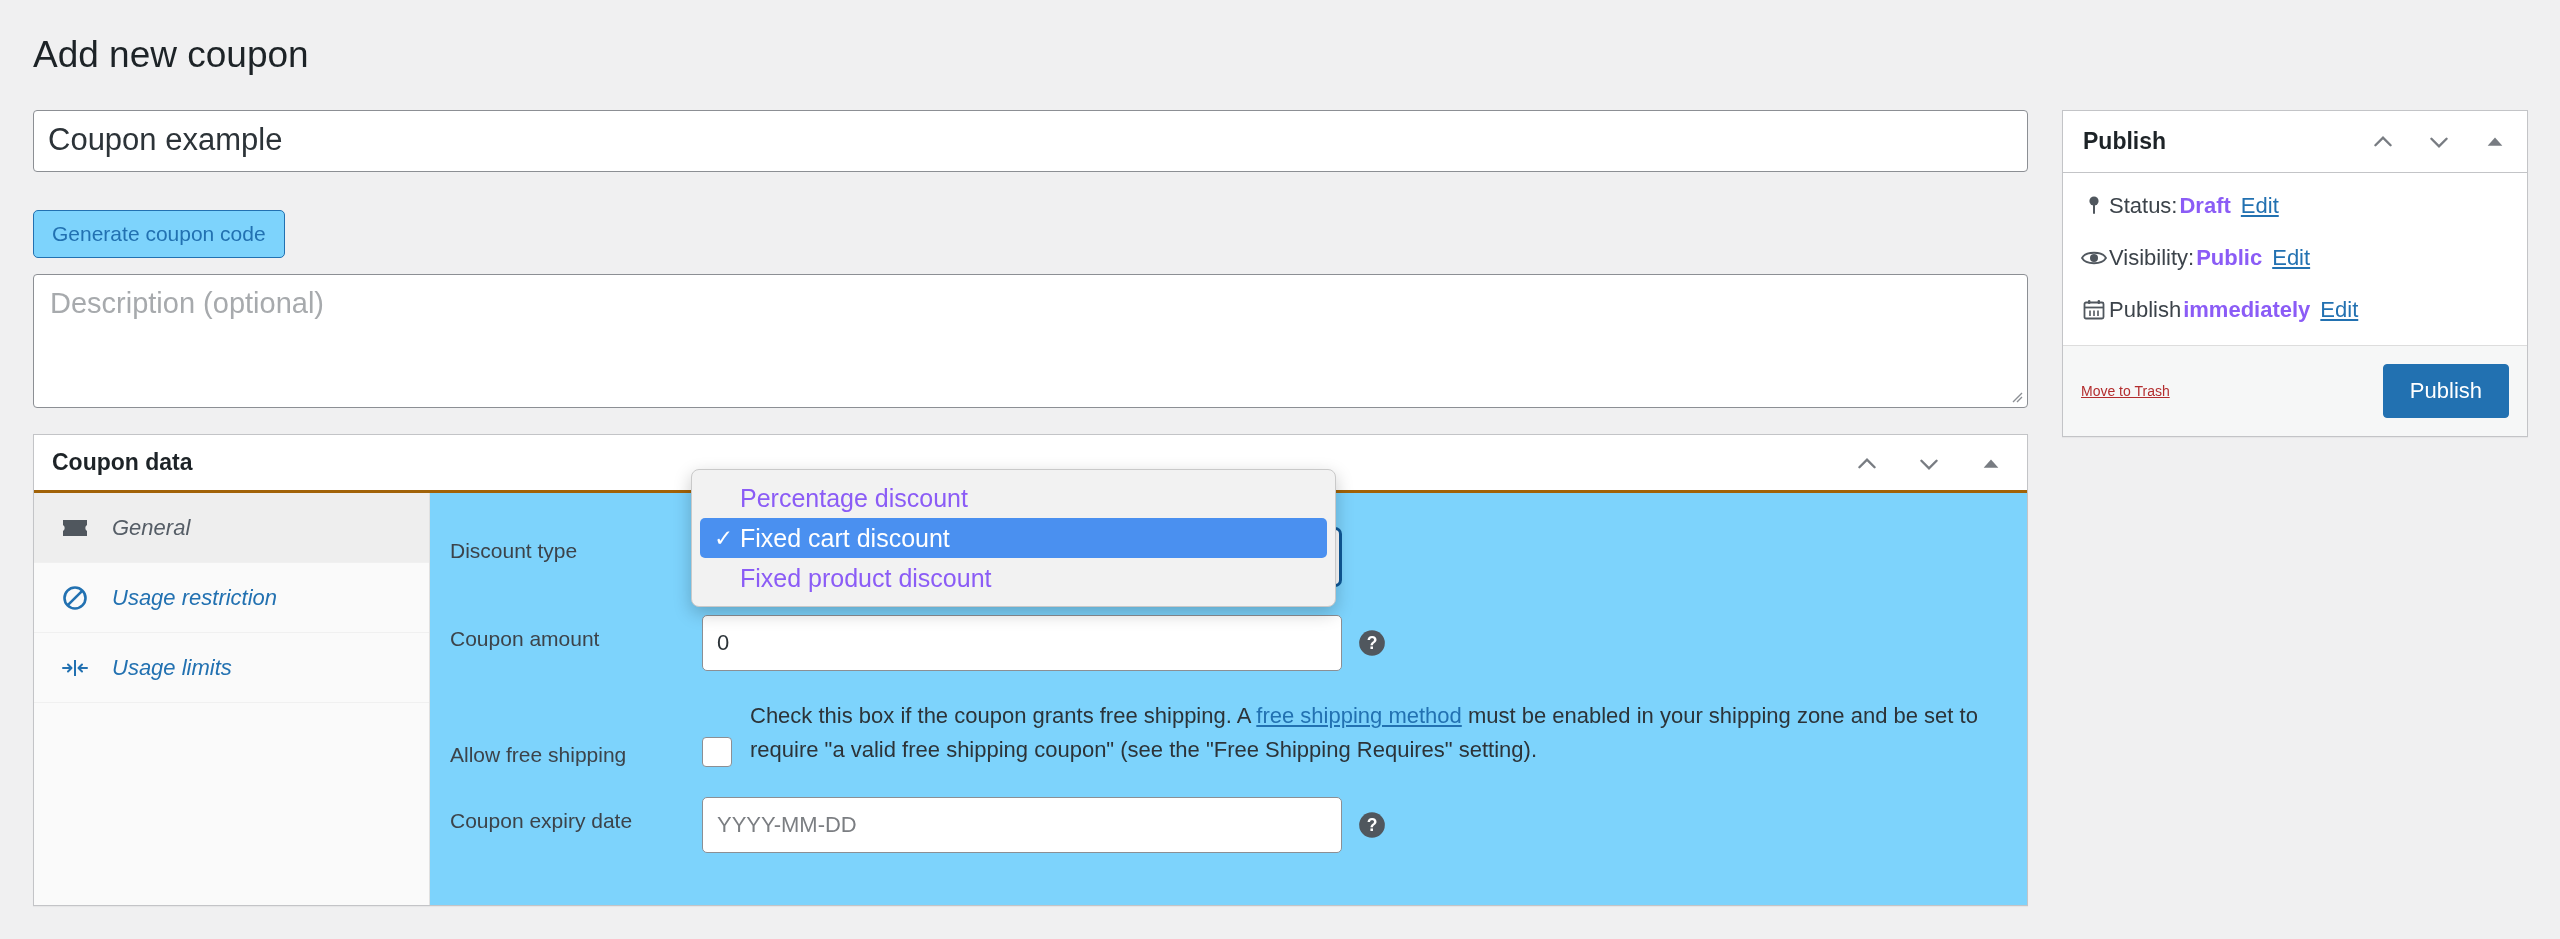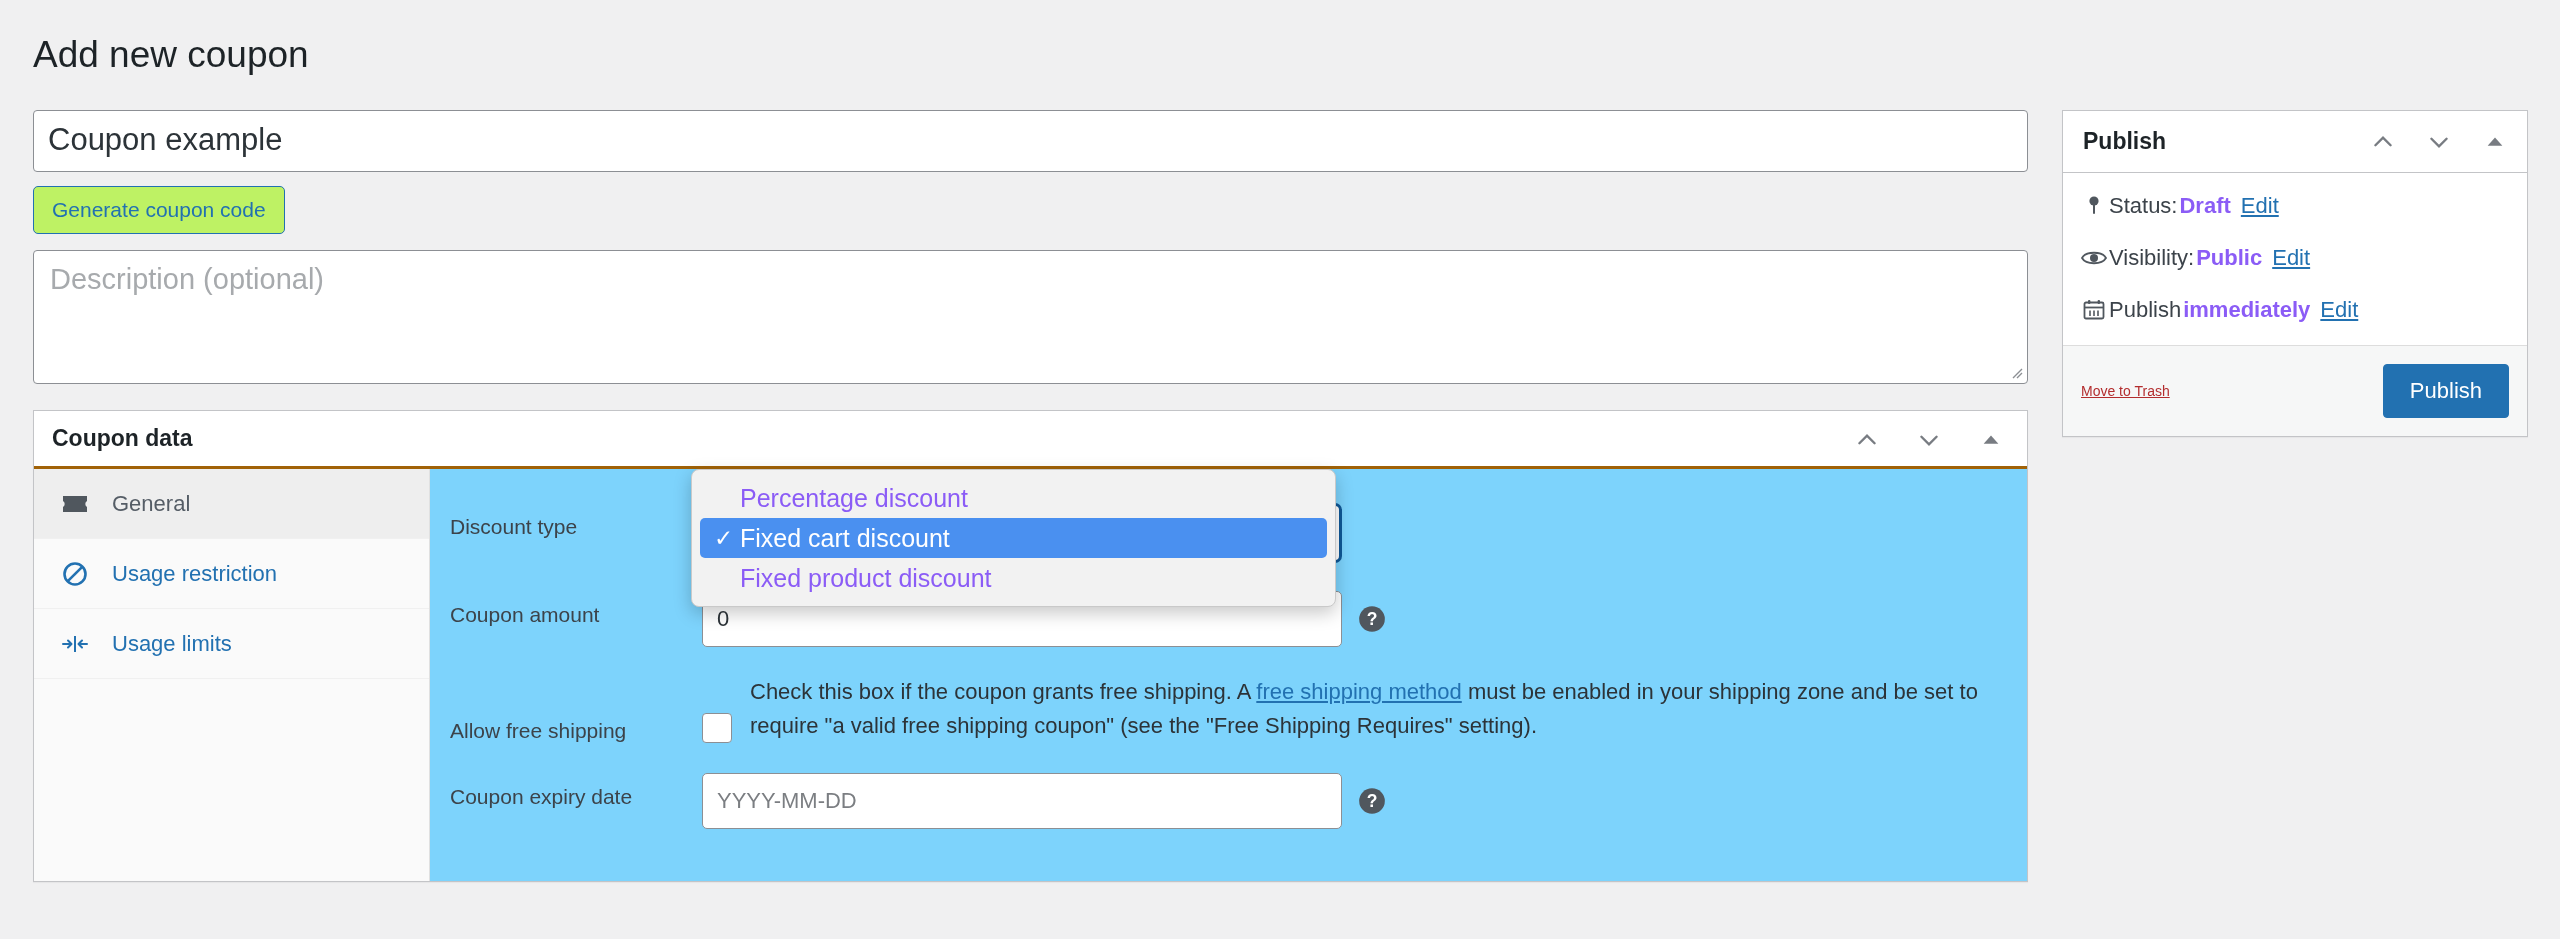--- a/index.html
+++ b/index.html
@@ -45,25 +45,26 @@
     box-shadow: 0 0 0 transparent;
   }
 
   .gen-btn-wrap { margin-top: 14px; }
   .gen-btn {
     display: inline-block;
     font-family: "Liberation Sans", sans-serif;
     font-size: 21px;
     line-height: 1;
     color: #2271b1;
-    background: #bef264;
+    background: #7dd3fc;
     border: 1px solid #2271b1;
     border-radius: 5px;
     padding: 12px 18px 13px 18px;
     cursor: pointer;
+    margin-top: 24px;
   }
 
   .desc-wrap { margin-top: 16px; position: relative; }
   .desc-area {
     display: block;
     width: 1995px;
     height: 134px;
     padding: 12px 16px;
     font-family: "Liberation Sans", sans-serif;
     font-size: 29px;
@@ -121,20 +122,21 @@
   .postbox-body { display: flex; min-height: 388px; }
 
   
   .tabs {
     width: 396px;
     background: #fafafa;
     border-right: 1px solid #e0e0e0;
     padding: 0;
     margin: 0;
     list-style: none;
+    font-style: italic;
   }
   .tab {
     display: flex;
     align-items: center;
     gap: 22px;
     height: 70px;
     padding-left: 26px;
     font-size: 22px;
     color: #2271b1;
     cursor: pointer;

